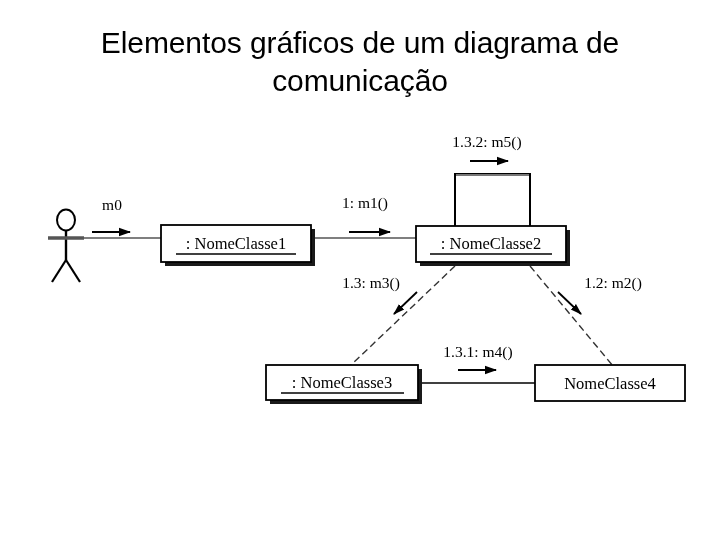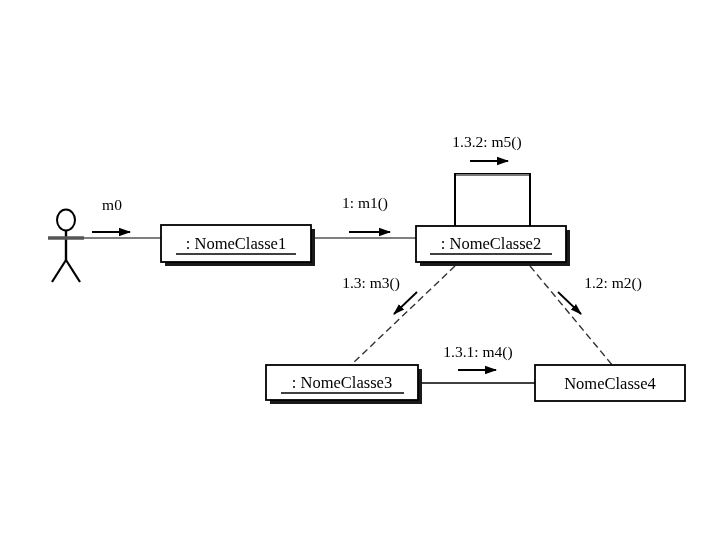--- a/index.html
+++ b/index.html
@@ -52,20 +52,24 @@
   }
   .msg-label {
     font-size: 15.5px;
   }
 </style>
 </head>
 <body>
 
 <div id="slide">
 
+  <div class="title-block">
+    <span class="title-line">Elementos gráficos de um diagrama de</span>
+    <span class="title-line">comunicação</span>
+  </div>
 
   <div id="diagram">
     <svg width="720" height="300" viewBox="0 0 720 300" xmlns="http://www.w3.org/2000/svg">
 
       <defs>
         <marker id="arrowSolid" viewBox="0 0 10 10" refX="9" refY="5" markerWidth="7" markerHeight="7" orient="auto-start-reverse">
           <path d="M 0 1.6 L 10 5 L 0 8.4 z" fill="#000000"></path>
         </marker>
         <marker id="arrowDiag" viewBox="0 0 10 10" refX="9" refY="5" markerWidth="6.5" markerHeight="6.5" orient="auto-start-reverse">
           <path d="M 0 1.8 L 10 5 L 0 8.2 z" fill="#000000"></path>

